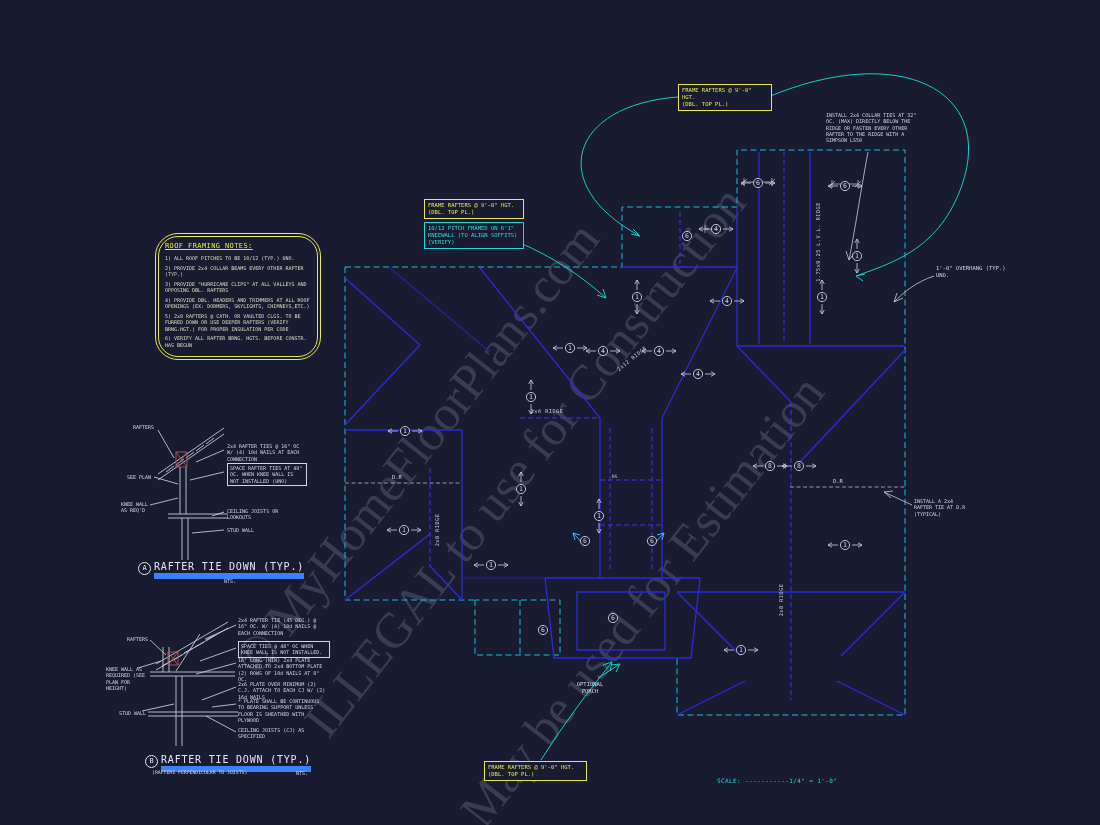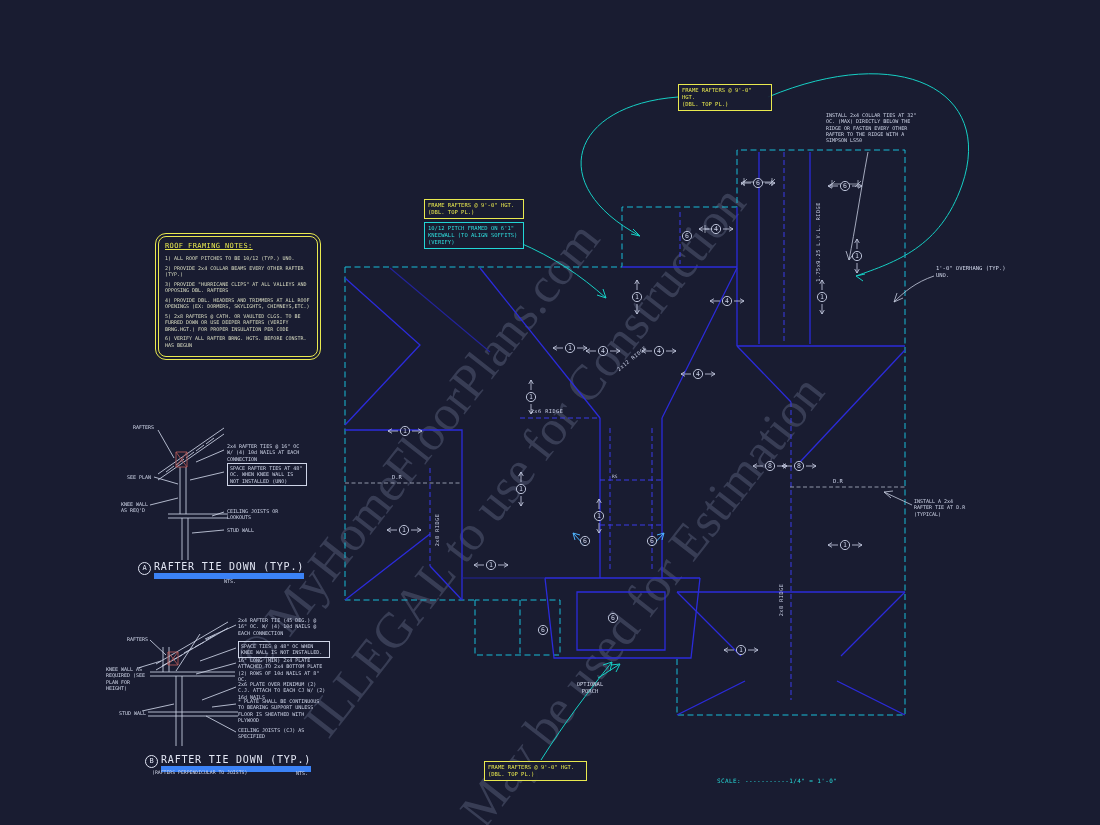--- a/index.html
+++ b/index.html
@@ -1,21 +1,21 @@
 <!DOCTYPE html>
 <html><head>
 <meta charset="utf-8">
 <style>
   html,body{margin:0;padding:0;background:#10131f}
   .canvas{position:relative;width:1100px;height:825px;background:#191c31;overflow:hidden;
           font-family:"DejaVu Sans Mono",monospace}
   .y-box{position:absolute;border:1px solid #e9e94f;color:#e9e94f;background:rgba(25,28,49,.92);
          padding:2px 3px;font-size:5.5px;line-height:1.3;z-index:6}
   .c-box{border-color:#22d6d6;color:#2fdede}
-  .notes{position:absolute;left:158px;top:236px;width:146px;border:1.2px solid #e9e94f;border-radius:8px;
+  .notes{position:absolute;left:158px;top:236px;width:146px;border:1.2px solid #e9e94f;border-radius:20px;
          outline:1px solid #e9e94f;outline-offset:2.5px;padding:5px 6px;color:#d9dcc2;
          font-size:5px;line-height:1.3;z-index:6}
   .notes .nt{color:#e9e94f;font-size:7px;text-decoration:underline;margin-bottom:4px;letter-spacing:.4px}
   .notes .ni{margin-bottom:3px}
   .lbl{position:absolute;color:#cfd5e8;font-size:5px;line-height:1.25;z-index:6}
   .lbl.boxed{border:.8px solid #cfd5e8;padding:1px 2px}
   .dtitle{color:#e2e6f4;font-size:10px;letter-spacing:.8px;border-bottom:6px solid #3b82f6;padding-bottom:1px}
   .clt{display:inline-block;width:11px;height:11px;line-height:11px;border:1px solid #e2e6f4;
        border-radius:50%;text-align:center;font-size:7px;margin-right:3px;color:#e2e6f4}
   .ttl{position:absolute;left:716px;top:753px;color:#e02fe0;font-size:16.5px;letter-spacing:1.5px;

